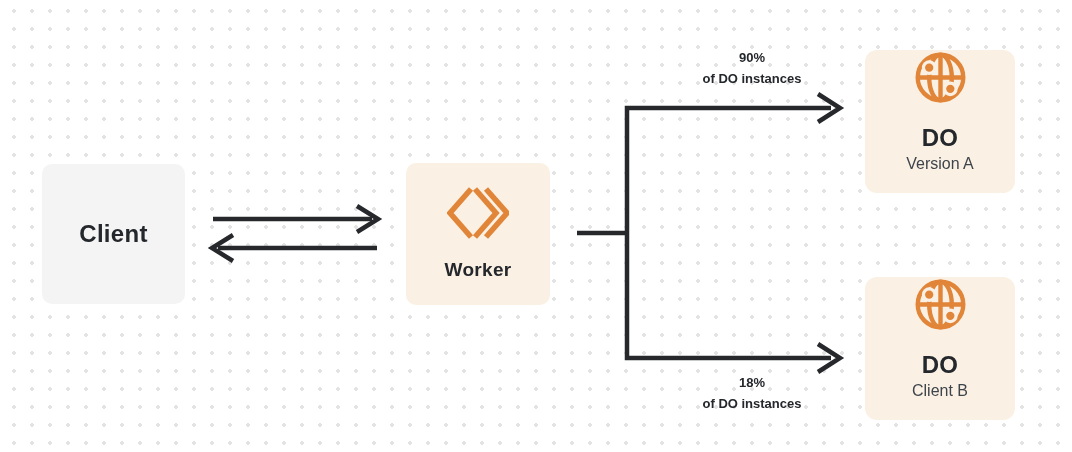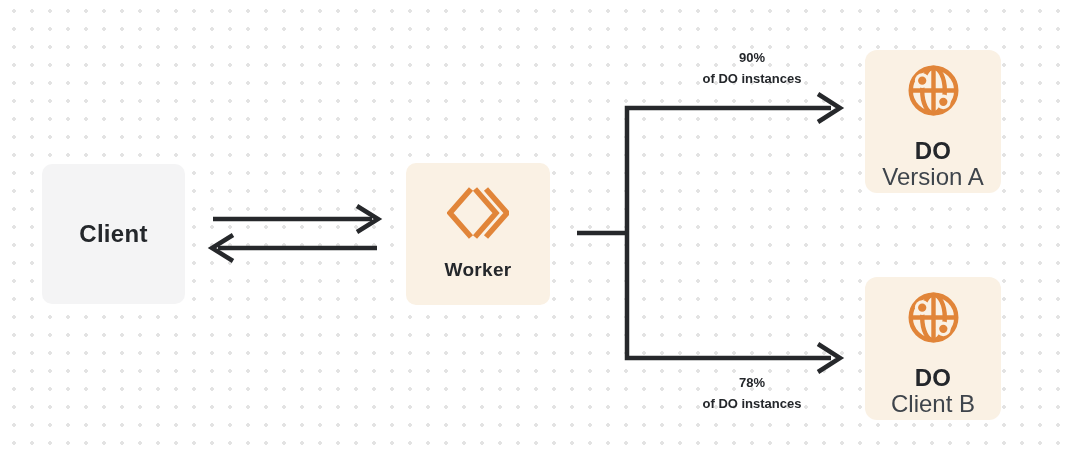--- a/index.html
+++ b/index.html
@@ -30,27 +30,27 @@
   .worker-node{
     left:406px;top:163px;width:144px;height:142px;border-radius:10px;
     background:var(--box-cream);padding-top:23px;
   }
   .worker-icon{width:62px;height:54px;display:block;}
   .stroke-accent{stroke:var(--accent-orange);fill:none;}
   .fill-accent{fill:var(--accent-orange);}
   .fill-halo{fill:var(--box-cream);}
   .worker-label{margin-top:19px;font-size:19px;font-weight:700;color:var(--text-dark);letter-spacing:.3px;}
   .do-node{
-    width:136px;height:143px;border-radius:12px;background:var(--box-cream);padding-top:13px;
+    width:150px;height:143px;border-radius:12px;background:var(--box-cream);
   }
   .do-a{left:865px;top:50px;}
   .do-b{left:865px;top:277px;}
   .globe-icon{width:55px;height:55px;display:block;}
   .do-title{margin-top:21px;font-size:24px;line-height:24px;font-weight:700;color:var(--text-dark);letter-spacing:.3px;}
-  .do-subtitle{margin-top:3px;font-size:24px;line-height:22px;font-weight:400;color:var(--text-muted);}
+  .do-subtitle{margin-top:3px;font-size:16px;line-height:22px;font-weight:400;color:var(--text-muted);}
   .edge-label{
     position:absolute;left:720px;transform:translateX(-50%);
     text-align:center;font-size:13px;font-weight:700;line-height:21px;color:var(--text-dark);
     white-space:nowrap;
     margin-left:32px;
   }
   .edge-label-top{top:47px;}
   .edge-label-bottom{top:372px;}
 </style>
 </head>
@@ -123,17 +123,17 @@
     </svg>
     <span class="do-title">DO</span>
     <span class="do-subtitle">Client B</span>
   </div>
 
   <div class="edge-label edge-label-top">
     <div>90%</div>
     <div>of DO instances</div>
   </div>
   <div class="edge-label edge-label-bottom">
-    <div>78%</div>
+    <div>18%</div>
     <div>of DO instances</div>
   </div>
 
 </div>
 
 </body></html>

